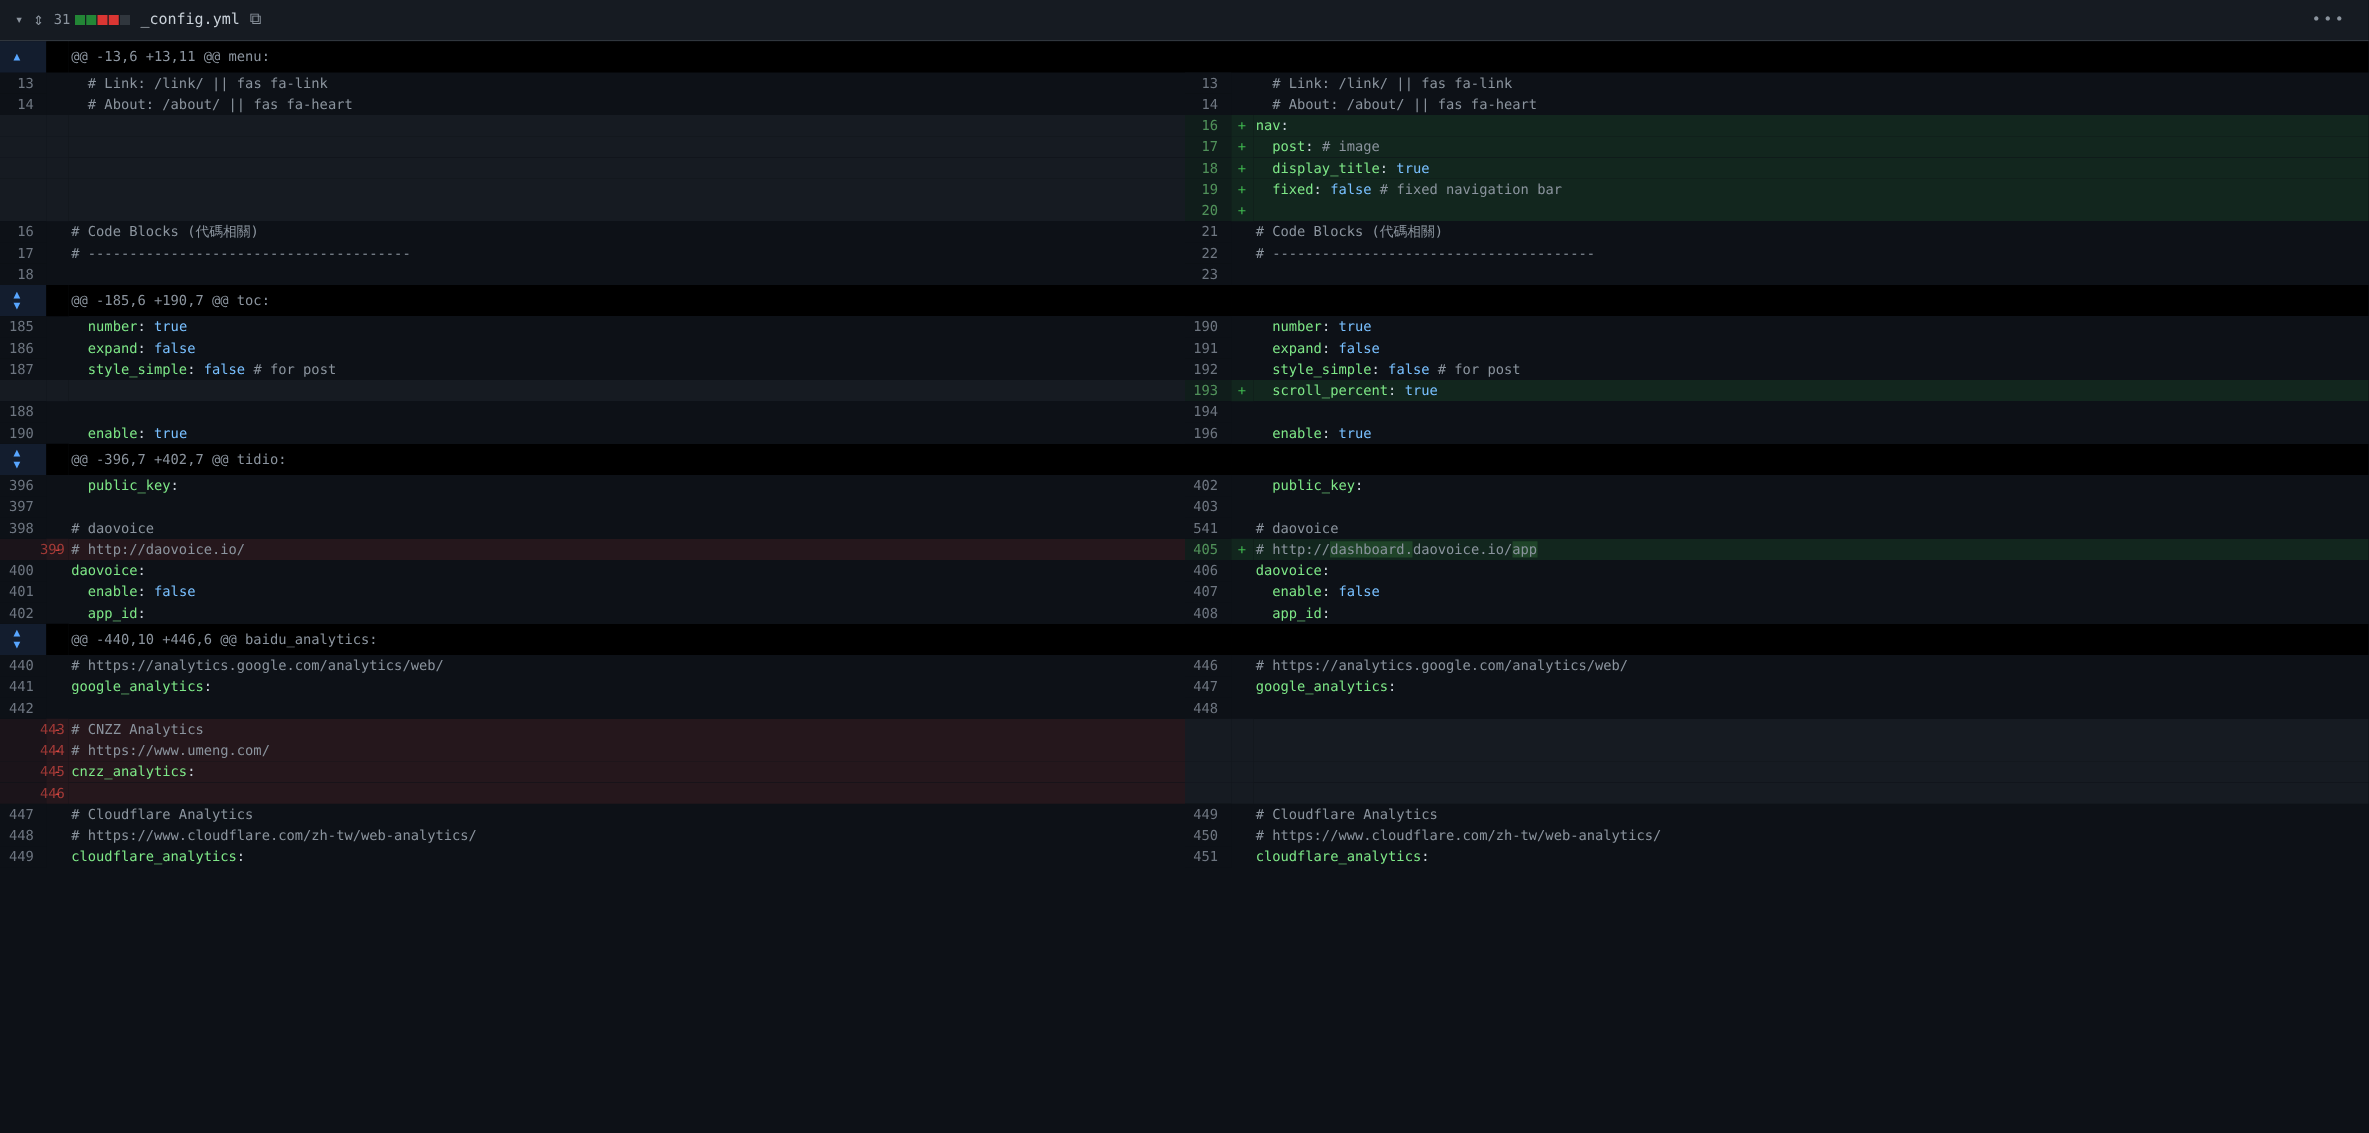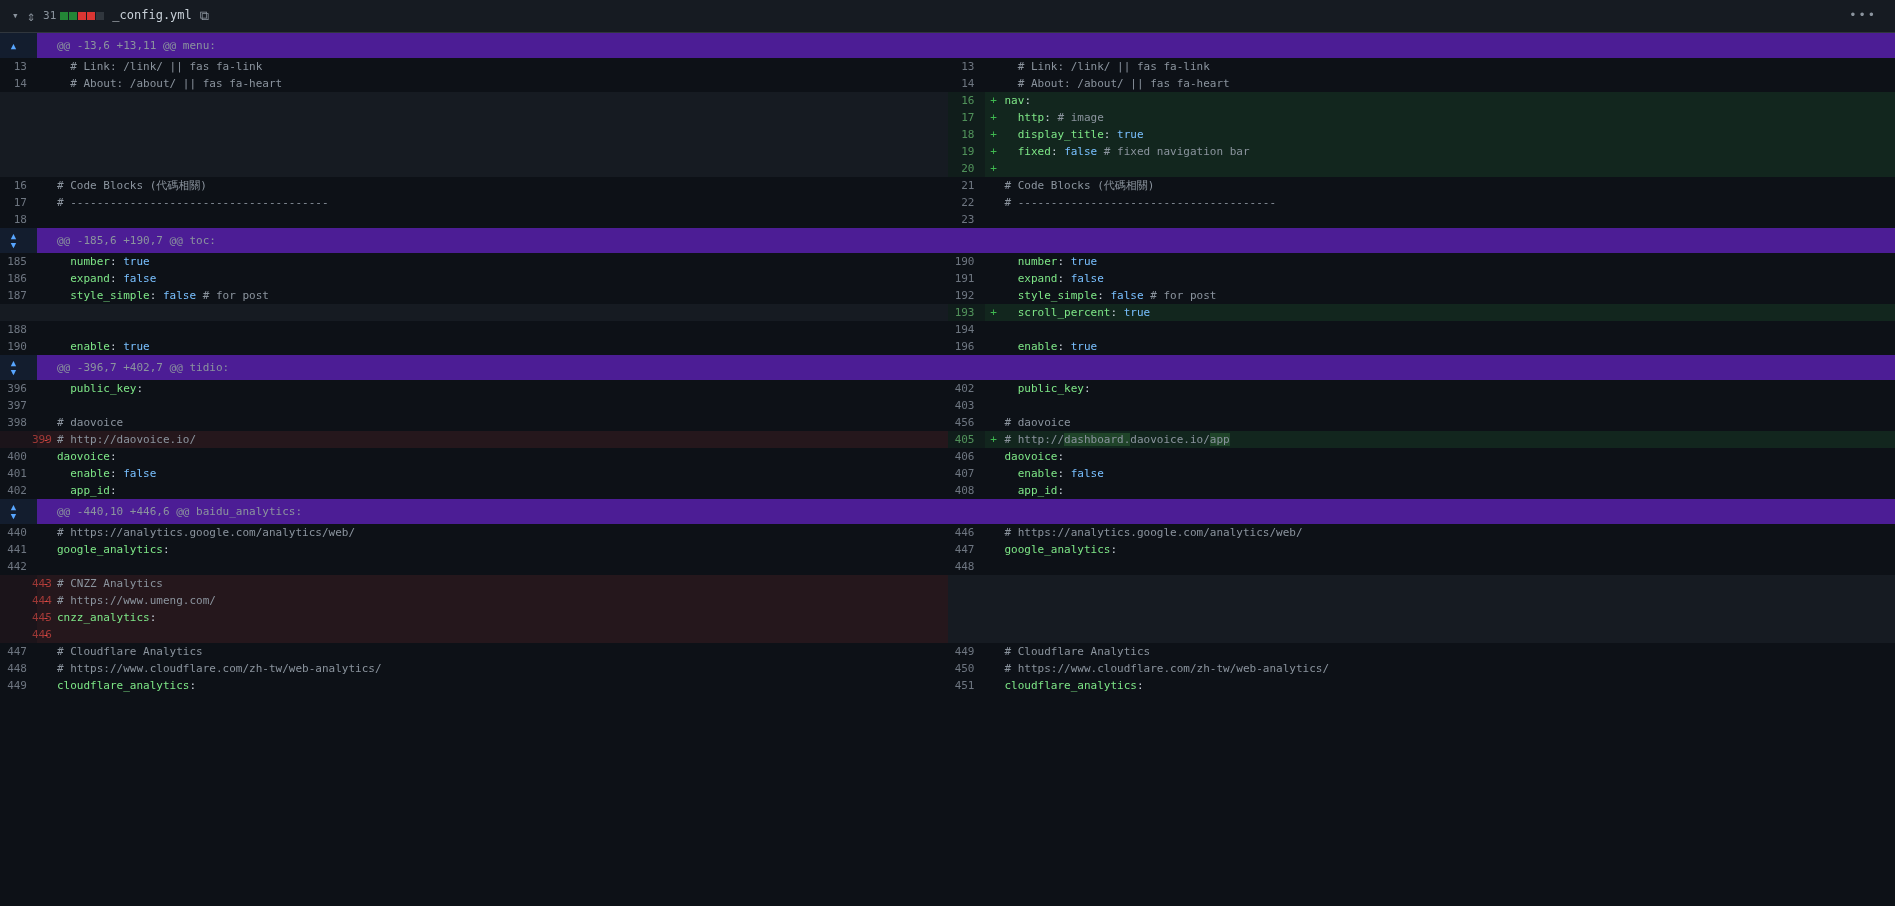--- a/index.html
+++ b/index.html
@@ -94,21 +94,21 @@
   }
   .code-col {
     white-space: pre;
     font-size: 11px;
     line-height: 17px;
     color: #c9d1d9;
     padding-left: 2px;
     overflow: hidden;
   }
   .hunk-row td {
-    background: #4c1d95;
+    background: #000000;
     color: #8b949e;
   }
   .hunk-row .num-col {
     background: #131d2e;
     position: relative;
   }
   .hunk-expand {
     display: flex;
     flex-direction: column;
     align-items: center;
@@ -208,21 +208,21 @@
   <td class="num-col right">16</td>
         <td class="marker-col right-m">+</td>
   <td class="code-col right-c"><span class="s-key">nav</span><span>:</span></td>
 </tr>
 <tr class="add-row">
   <td class="num-col left empty-cell"></td>
         <td class="marker-col left-m empty-cell"></td>
         <td class="code-col left-c empty-cell"></td>
   <td class="num-col right">17</td>
         <td class="marker-col right-m">+</td>
-  <td class="code-col right-c">  <span class="s-key">http</span><span>: </span><span class="s-comment"># image</span></td>
+  <td class="code-col right-c">  <span class="s-key">post</span><span>: </span><span class="s-comment"># image</span></td>
 </tr>
 <tr class="add-row">
   <td class="num-col left empty-cell"></td>
         <td class="marker-col left-m empty-cell"></td>
         <td class="code-col left-c empty-cell"></td>
   <td class="num-col right">18</td>
         <td class="marker-col right-m">+</td>
   <td class="code-col right-c">  <span class="s-key">display_title</span><span>: </span><span class="s-bool">true</span></td>
 </tr>
 <tr class="add-row">
@@ -351,21 +351,21 @@
         <td class="marker-col left-m"></td>
         <td class="code-col left-c"></td>
   <td class="num-col right">403</td>
         <td class="marker-col right-m"></td>
         <td class="code-col right-c"></td>
 </tr>
 <tr>
   <td class="num-col left">398</td>
         <td class="marker-col left-m"></td>
   <td class="code-col left-c"><span class="s-comment"># daovoice</span></td>
-  <td class="num-col right">456</td>
+  <td class="num-col right">541</td>
         <td class="marker-col right-m"></td>
   <td class="code-col right-c"><span class="s-comment"># daovoice</span></td>
 </tr>
 <tr class="del-row add-row">
   <td class="num-col left">399</td>
         <td class="marker-col left-m">-</td>
   <td class="code-col left-c"><span class="s-comment"><span># http://</span><span>daovoice.io/</span></span></td>
   <td class="num-col right">405</td>
         <td class="marker-col right-m">+</td>
   <td class="code-col right-c"><span class="s-comment"><span># http://</span><span class="intra-add">dashboard.</span><span>daovoice.io/</span><span class="intra-add">app</span></span></td>

